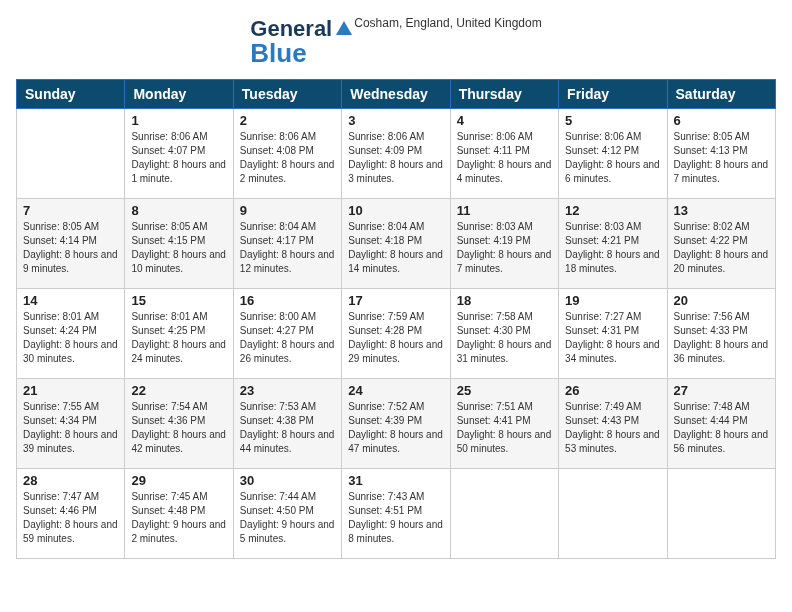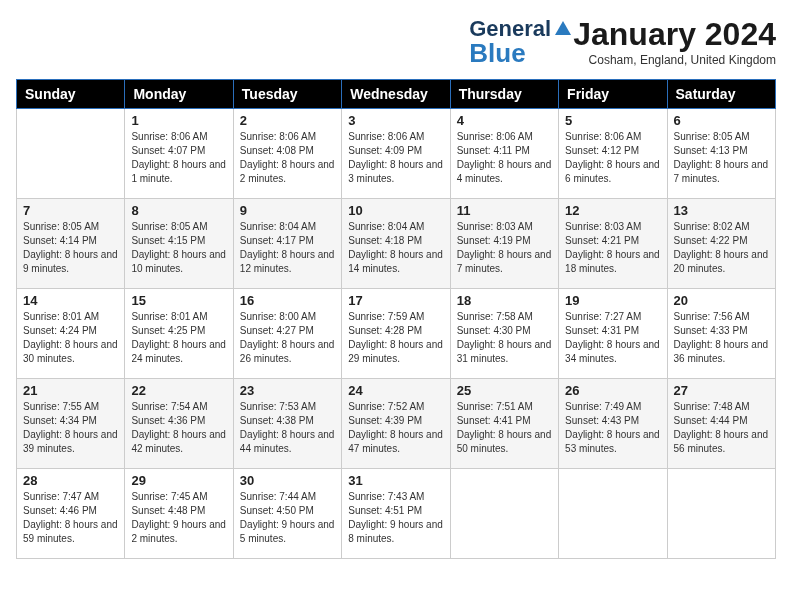--- a/index.html
+++ b/index.html
@@ -5,21 +5,21 @@
     * { box-sizing: border-box; margin: 0; padding: 0; }
     body {
       font-family: Arial, sans-serif;
       background: #fff;
       width: 792px;
       min-height: 612px;
       padding: 16px;
     }
     .header-area {
       display: flex;
-      justify-content: flex-end;
+      justify-content: center;
       align-items: flex-start;
       margin-bottom: 10px;
     }
     .logo {
       display: flex;
       flex-direction: column;
       align-items: flex-start;
     }
     .title-area {
       text-align: right;
@@ -31,21 +31,21 @@
     }
     .location {
       font-size: 12px;
       color: #333;
     }
     .calendar {
       width: 100%;
       border-collapse: collapse;
     }
     .calendar th {
-      background-color: #000000;
+      background-color: #0c4a6e;
       color: #fff;
       text-align: left;
       padding: 6px 8px;
       font-size: 14px;
       font-weight: bold;
       border: 1px solid #2a6ebb;
     }
     .calendar td {
       border: 1px solid #ccc;
       vertical-align: top;
@@ -85,21 +85,20 @@
   <div class="logo">
     <div style="display:flex; align-items:center;">
       <span style="font-size:22px; font-weight:bold; color:#1a3a5c;">General</span>
       <svg width="20" height="20" viewBox="0 0 20 20" style="margin-left:2px;">
         <polygon points="10,2 18,16 2,16" fill="#2a7abf"></polygon>
       </svg>
     </div>
     <span style="font-size:26px; font-weight:bold; color:#2a7abf; margin-top:-4px;">Blue</span>
   </div>
   <div class="title-area">
-    <div class="month-year">January 2024</div>
     <div class="location">Cosham, England, United Kingdom</div>
   </div>
 </div>
 
 <table class="calendar">
   <thead>
     <tr>
     <th>Sunday</th>
         <th>Monday</th>
         <th>Tuesday</th>

